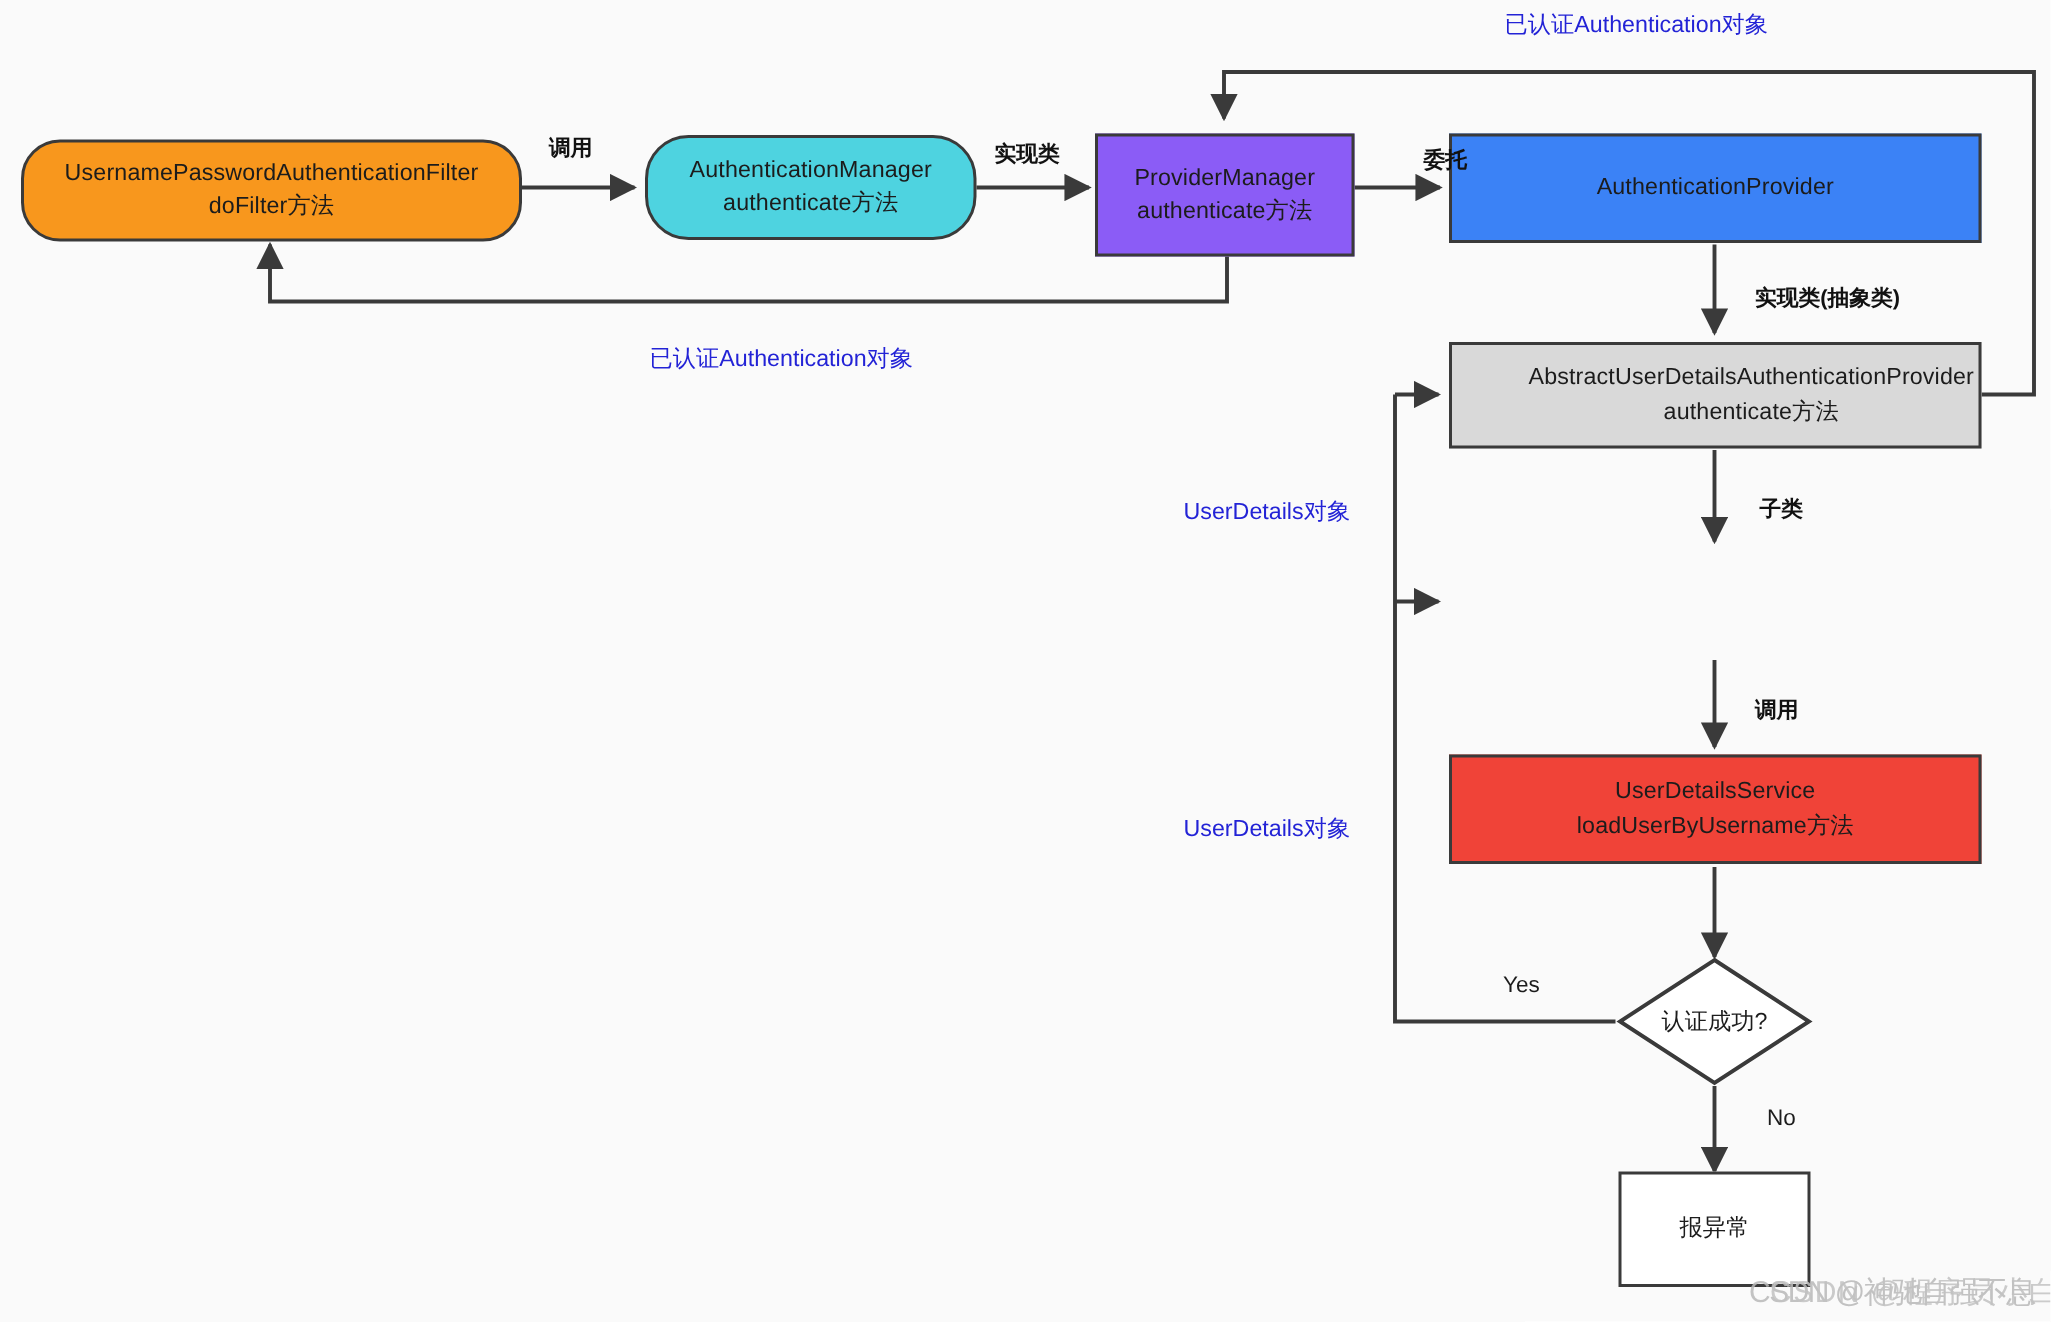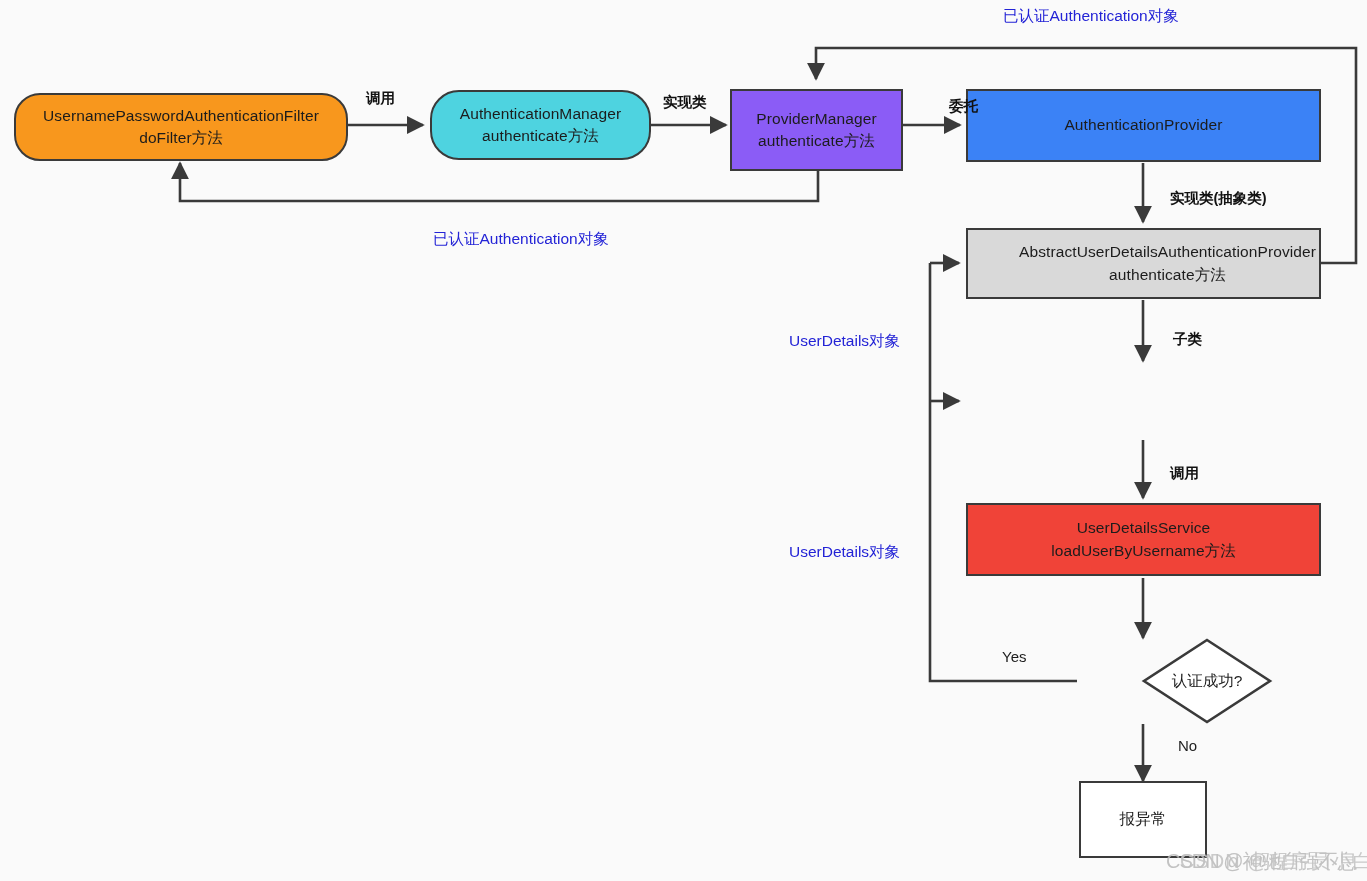--- a/index.html
+++ b/index.html
@@ -137,21 +137,21 @@
 
   <div class="node" style="left:966px; top:89px; width:355px; height:73px; background:#3b82f6;">AuthenticationProvider</div>
 
   <div class="node" style="left:966px; top:228px; width:355px; height:71px; background:#d9d9d9;padding-left:48px;">AbstractUserDetailsAuthenticationProvider
 authenticate方法</div>
 
 
   <div class="node" style="left:966px; top:503px; width:355px; height:73px; background:#f04338;">UserDetailsService
 loadUserByUsername方法</div>
 
-  <div class="diamond-wrap" style="left:1141px; top:637px; width:132px; height:88px;text-align:center;">
+  <div class="diamond-wrap" style="left:1077px; top:637px; width:132px; height:88px;text-align:center;">
     <svg width="132" height="88" viewBox="0 0 132 88" xmlns="http://www.w3.org/2000/svg">
       <polygon points="66,3 129,44 66,85 3,44" fill="#ffffff" stroke="#3a3a3a" stroke-width="2.6"></polygon>
     </svg>
     <div class="diamond-text">认证成功?</div>
   </div>
 
   <div class="node" style="left:1079px; top:781px; width:128px; height:77px; background:#ffffff;">报异常</div>
 
   <div class="edge-label" style="left:366px; top:89px;">调用</div>
 

